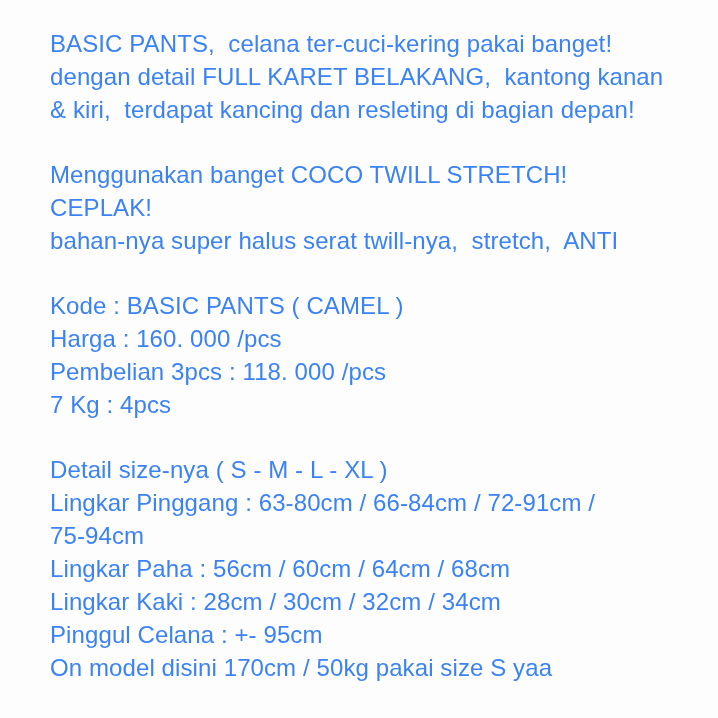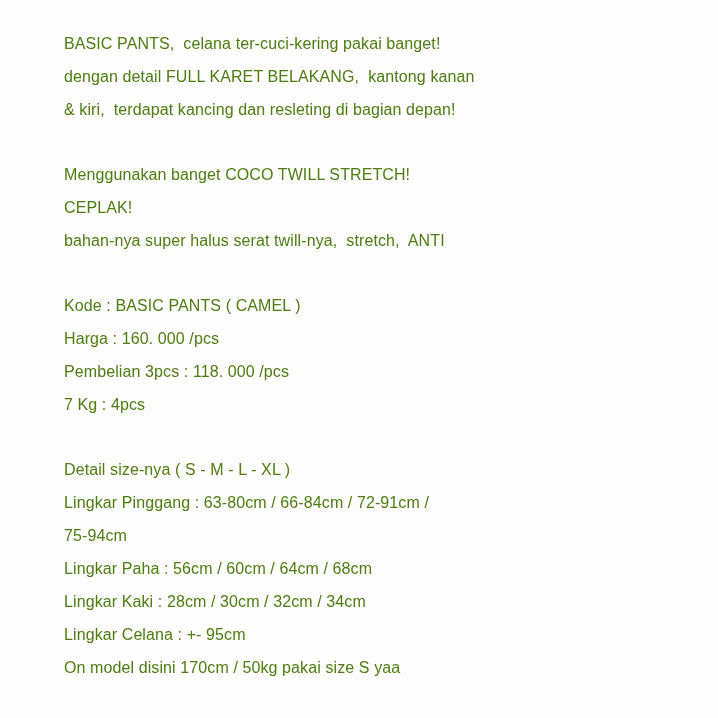--- a/index.html
+++ b/index.html
@@ -9,25 +9,25 @@
   body {
     width: 718px;
     height: 718px;
     background: #fdfdfd;
     overflow: hidden;
   }
   .doc {
     box-sizing: border-box;
     width: 718px;
     height: 718px;
-    padding: 27px 40px 0 64px;
+    padding: 27px 40px 0 50px;
     font-family: "Liberation Sans", "DejaVu Sans", sans-serif;
-    font-size: 16px;
+    font-size: 24px;
     line-height: 33px;
-    color: #4d7c0f;
+    color: #3b82f6;
     letter-spacing: 0.1px;
   }
   .para {
     margin: 0 0 32px 0;
   }
   .para:last-child {
     margin-bottom: 16px;
   }
   .line {
     white-space: pre-wrap;
@@ -56,17 +56,17 @@
     <div class="line">Pembelian 3pcs : 118. 000 /pcs</div>
     <div class="line">7 Kg : 4pcs</div>
   </div>
 
   <div class="para">
     <div class="line">Detail size-nya ( S - M - L - XL )</div>
     <div class="line">Lingkar Pinggang : 63-80cm / 66-84cm / 72-91cm /</div>
     <div class="line">75-94cm</div>
     <div class="line">Lingkar Paha : 56cm / 60cm / 64cm / 68cm</div>
     <div class="line">Lingkar Kaki : 28cm / 30cm / 32cm / 34cm</div>
-    <div class="line">Lingkar Celana : +- 95cm</div>
+    <div class="line">Pinggul Celana : +- 95cm</div>
     <div class="line">On model disini 170cm / 50kg pakai size S yaa</div>
   </div>
 
 </div>
 
 </body></html>

